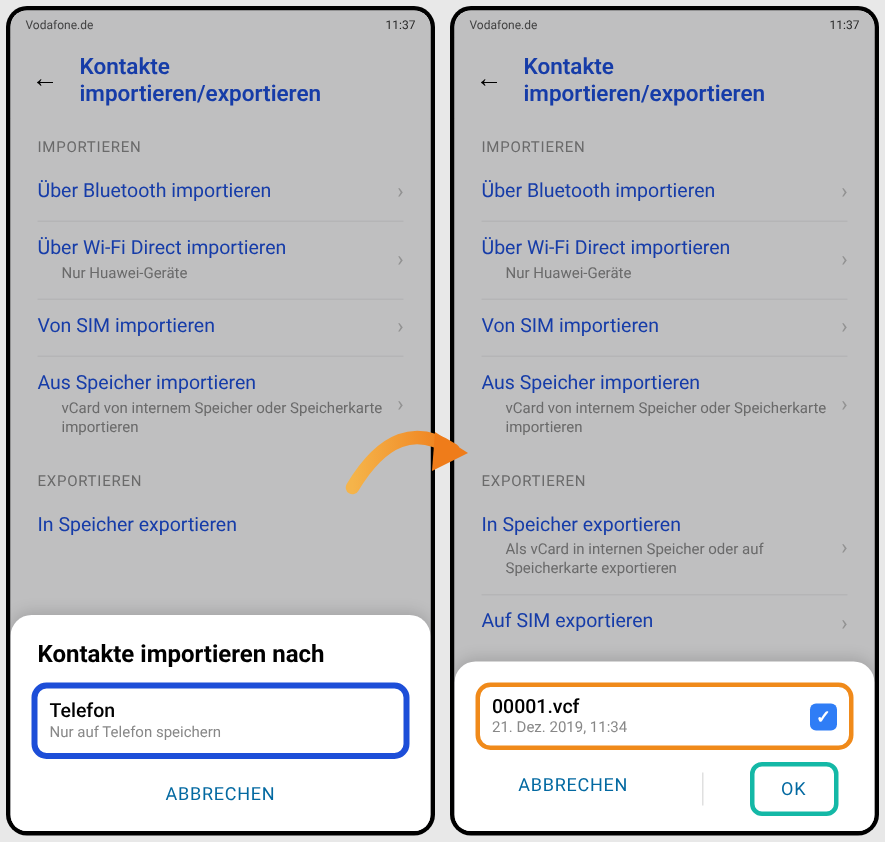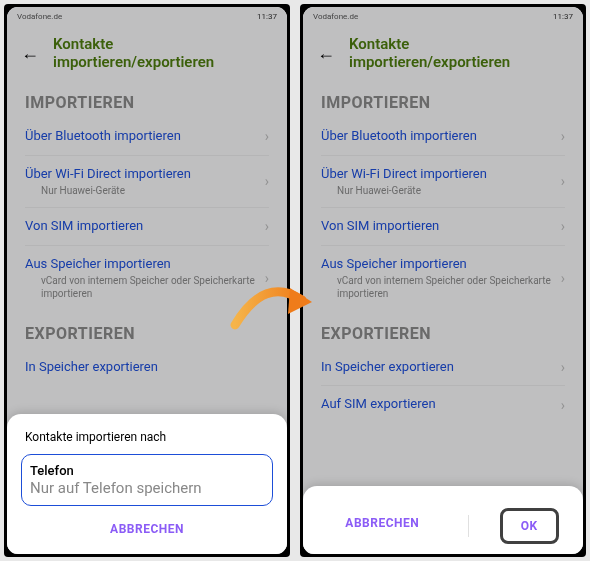--- a/index.html
+++ b/index.html
@@ -14,21 +14,21 @@
   .container {
     display: flex;
     gap: 10px;
     padding: 4px;
     position: relative;
   }
   .phone {
     width: 308px;
     height: 553px;
     background: #000;
-    border-radius: 4px;
+    border-radius: 14px;
     padding: 3px;
     position: relative;
     overflow: hidden;
   }
   .screen {
     width: 100%;
     height: 100%;
     background: #f5f5f7;
     border-radius: 11px;
     overflow: hidden;
@@ -56,33 +56,33 @@
     background: #f5f5f7;
   }
   .back-arrow {
     font-size: 18px;
     color: #000;
     line-height: 1;
   }
   .appbar-title {
     font-size: 15px;
     font-weight: 600;
-    color: #4d7c0f;
+    color: #1d4ed8;
   }
   .content {
     flex: 1;
     overflow: hidden;
     background: #f5f5f7;
   }
   .section-header {
-    font-size: 16px;
+    font-size: 10px;
     color: #888;
     letter-spacing: 0.5px;
     padding: 14px 18px 6px 18px;
-    font-weight: 700;
+    font-weight: 400;
   }
   .row {
     padding: 10px 18px;
     display: flex;
     justify-content: space-between;
     align-items: center;
     position: relative;
   }
   .row .text-col { flex: 1; }
   .row .title {
@@ -118,62 +118,62 @@
     position: absolute;
     bottom: 0;
     left: 0;
     right: 0;
     background: #fff;
     border-radius: 14px 14px 0 0;
     padding: 14px 14px 10px 14px;
     box-shadow: 0 -2px 10px rgba(0,0,0,0.15);
   }
   .sheet-title {
-    font-size: 12px;
-    font-weight: 400;
+    font-size: 16px;
+    font-weight: 700;
     color: #000;
     padding: 2px 4px 10px 4px;
   }
   .sheet-option {
     padding: 8px 8px;
     border-radius: 10px;
     margin-bottom: 4px;
   }
   .sheet-option.hl {
-    border: 1px solid #1d4ed8;
+    border: 4px solid #1d4ed8;
   }
   .sheet-option .title {
     font-size: 13px;
     color: #000;
     font-weight: 500;
   }
   .sheet-option .sub {
-    font-size: 15px;
+    font-size: 10px;
     color: #888;
     margin-top: 1px;
   }
   .sheet-btn-row {
     display: flex;
     justify-content: center;
     gap: 10px;
     margin-top: 8px;
   }
   .sheet-btn-row.two {
     justify-content: space-around;
   }
   .sheet-btn {
-    color: #8b5cf6;
+    color: #0369a1;
     font-size: 12px;
-    font-weight: 700;
+    font-weight: 400;
     letter-spacing: 0.5px;
     padding: 8px 18px;
     border-radius: 8px;
   }
   .sheet-btn.hl {
-    border: 3px solid #404040;
+    border: 3px solid #14b8a6;
     text-align: right;
   }
   .vsep {
     width: 1px;
     background: #e0e0e0;
     height: 22px;
     align-self: center;
   }
   
   .file-row {
@@ -347,38 +347,46 @@
             <div class="sub">vCard von internem Speicher oder Speicherkarte importieren</div>
           </div>
           <span class="chev">›</span>
         </div>
 
         <div class="section-header">EXPORTIEREN</div>
 
         <div class="row">
           <div class="text-col">
             <div class="title">In Speicher exportieren</div>
+            <div class="sub">Als vCard in internen Speicher oder auf Speicherkarte exportieren</div>
           </div>
           <span class="chev">›</span>
         </div>
         <div class="divider-light"></div>
 
         <div class="row">
           <div class="text-col">
             <div class="title">Auf SIM exportieren</div>
           </div>
           <span class="chev">›</span>
         </div>
 
       </div>
 
       <div class="dim"></div>
 
       <div class="sheet">
 
+        <div class="file-row">
+          <div class="textcol">
+            <div class="title">00001.vcf</div>
+            <div class="sub">21. Dez. 2019, 11:34</div>
+          </div>
+          <div class="checkbox">✓</div>
+        </div>
 
         <div class="sheet-btn-row two">
           <div class="sheet-btn">ABBRECHEN</div>
           <div class="vsep"></div>
           <div class="sheet-btn hl">OK</div>
         </div>
       </div>
 
     </div>
   </div>

